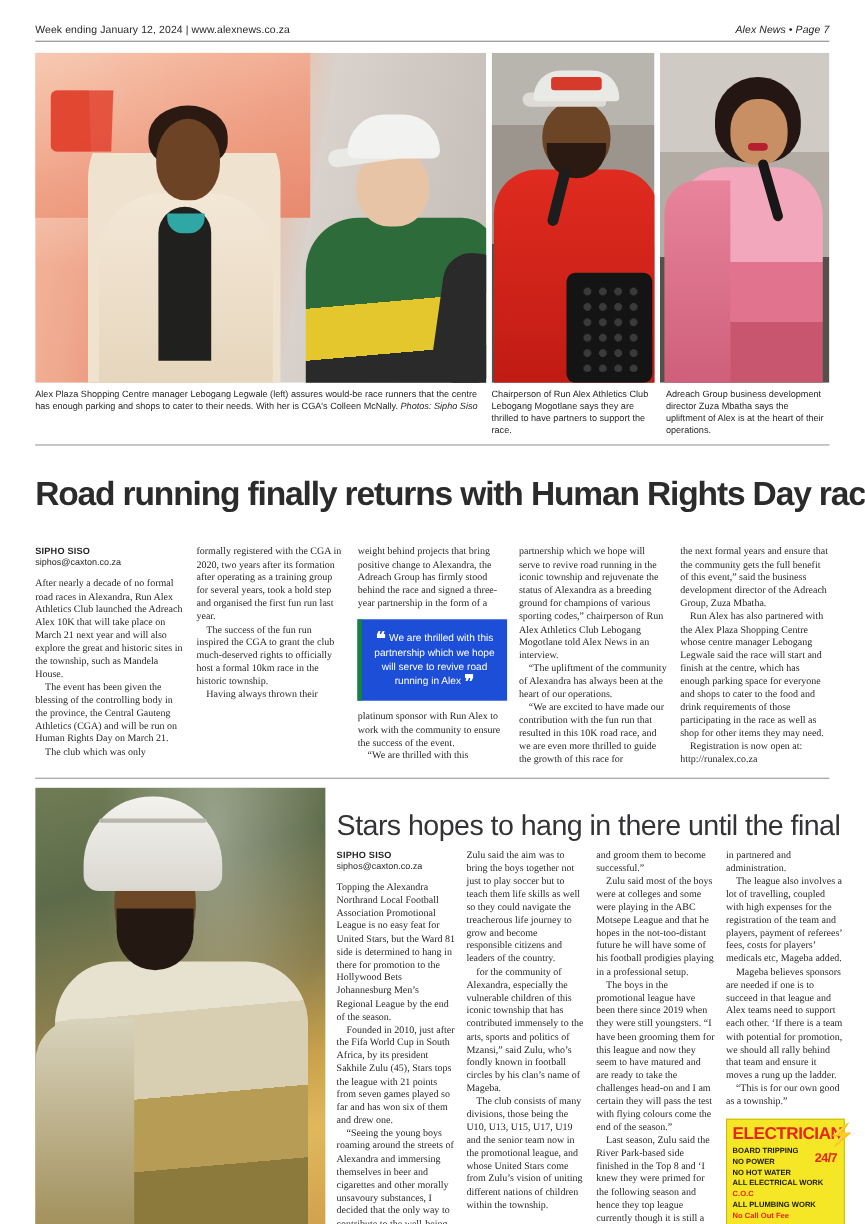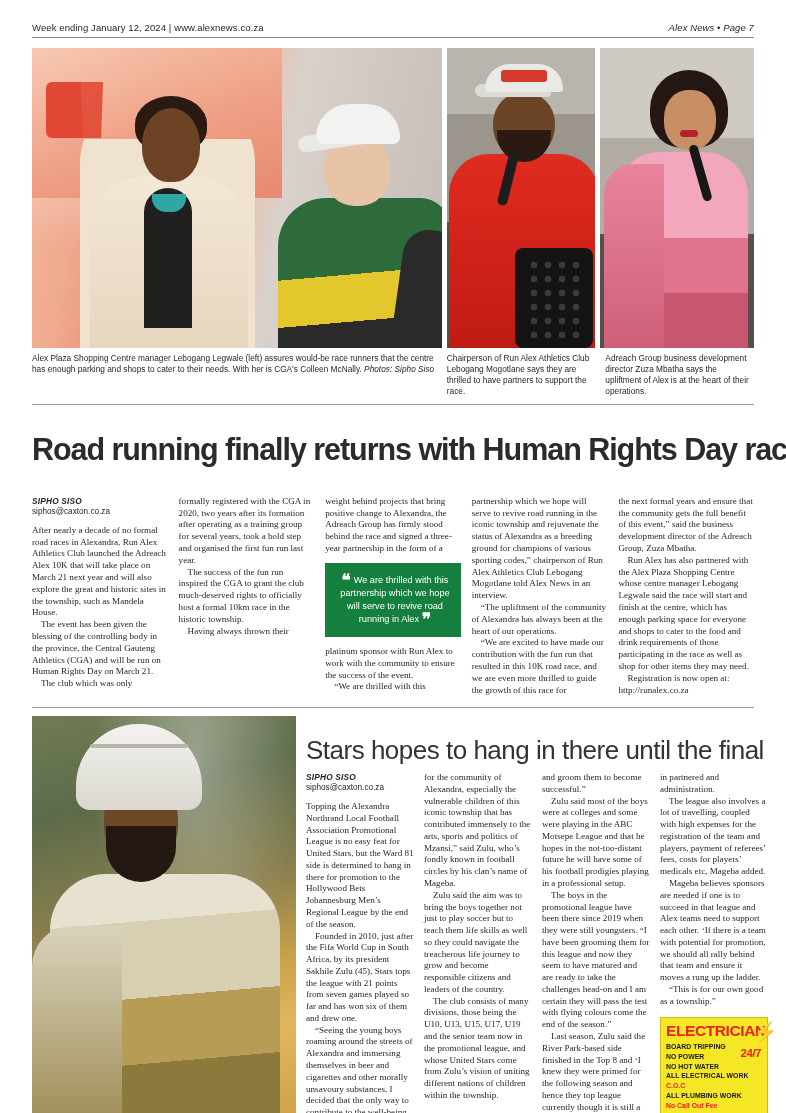--- a/index.html
+++ b/index.html
@@ -128,36 +128,36 @@
     letter-spacing:-1.05px; color:#2b2b2b;
     padding: 9px 12px 6px 12px;
     white-space:nowrap;
   }
 
   
   .art1 { display:flex; gap:11px; padding:4px 12px 0 12px; }
   .col { width:139px; }
   .byline {
     font-family:"Liberation Sans", sans-serif;
-    font-weight:bold; font-style:italic; font-size:8.3px;
+    font-weight:bold; font-size:8.3px;
     letter-spacing:.2px; color:#231f20; margin-bottom:1px;
   }
   .email {
     font-family:"Liberation Sans", sans-serif;
     font-size:8.2px; color:#231f20; margin-bottom:9px;
   }
   .body p {
     margin:0; font-size:9.1px; line-height:1.30;
     text-align:left; color:#231f20;
   }
   .body p + p { text-indent:9px; }
 
   
   .pullquote {
-    background:#15803d; color:#ffffff;
+    background:#1d4ed8; color:#ffffff;
     font-family:"Liberation Sans", sans-serif;
     font-size:9.2px; line-height:1.42; font-weight:500;
     text-align:center;
     padding:11px 8px 11px 8px;
     margin:8px 0 9px 0;
     position:relative;
     border-left:4px solid #17823b;
   }
   .pullquote .mark {
     font-family:"Liberation Serif", serif;
@@ -359,22 +359,22 @@
           <div class="body">
             <p>Topping the Alexandra Northrand Local Football Association Promotional League is no easy feat for United Stars, but the Ward 81 side is determined to hang in there for promotion to the Hollywood Bets Johannesburg Men’s Regional League by the end of the season.</p>
             <p>Founded in 2010, just after the Fifa World Cup in South Africa, by its president Sakhile Zulu (45), Stars tops the league with 21 points from seven games played so far and has won six of them and drew one.</p>
             <p>“Seeing the young boys roaming around the streets of Alexandra and immersing themselves in beer and cigarettes and other morally unsavoury substances, I decided that the only way to contribute to the well-being of my society is through what I know best, sports, and especially soccer.</p>
 
           </div>
         </div>
 
         <div class="col2">
           <div class="body">
+            <p>Zulu said the aim was to bring the boys together not just to play soccer but to teach them life skills as well so they could navigate the treacherous life journey to grow and become responsible citizens and leaders of the country.</p>
             <p>for the community of Alexandra, especially the vulnerable children of this iconic township that has contributed immensely to the arts, sports and politics of Mzansi,” said Zulu, who’s fondly known in football circles by his clan’s name of Mageba.</p>
-            <p>Zulu said the aim was to bring the boys together not just to play soccer but to teach them life skills as well so they could navigate the treacherous life journey to grow and become responsible citizens and leaders of the country.</p>
             <p>The club consists of many divisions, those being the U10, U13, U15, U17, U19 and the senior team now in the promotional league, and whose United Stars come from Zulu’s vision of uniting different nations of children within the township.</p>
 
           </div>
         </div>
 
         <div class="col2">
           <div class="body">
             <p>and groom them to become successful.”</p>
             <p>Zulu said most of the boys were at colleges and some were playing in the ABC Motsepe League and that he hopes in the not-too-distant future he will have some of his football prodigies playing in a professional setup.</p>
             <p>The boys in the promotional league have been there since 2019 when they were still youngsters. “I have been grooming them for this league and now they seem to have matured and are ready to take the challenges head-on and I am certain they will pass the test with flying colours come the end of the season.”</p>

